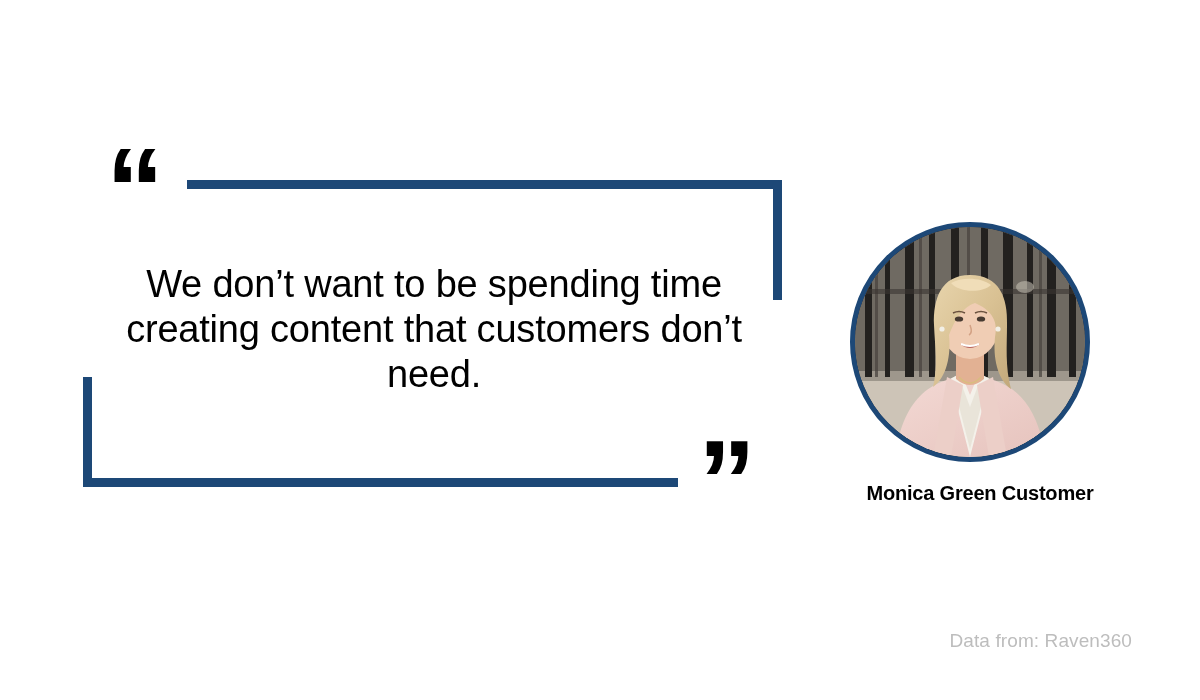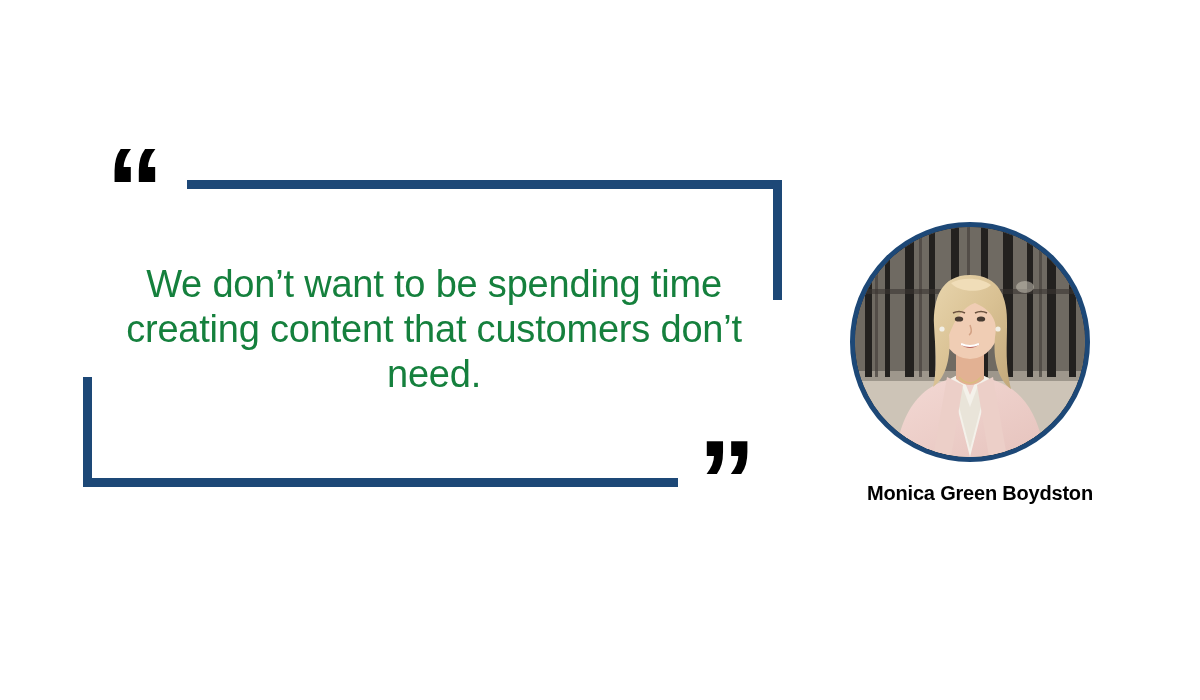--- a/index.html
+++ b/index.html
@@ -56,21 +56,21 @@
 
   
   .quote-text {
     position: absolute;
     left: 96px;
     top: 262px;
     width: 676px;
     text-align: center;
     font-size: 38px;
     line-height: 1.18;
-    color: #15803d;
+    color: #000000;
     font-weight: 400;
     letter-spacing: -0.2px;
   }
 
   
   .portrait {
     position: absolute;
     left: 850px;
     top: 222px;
     width: 230px;
@@ -205,17 +205,18 @@
 
         <circle cx="87" cy="102" r="2.6" fill="#f2efe6"></circle>
         <circle cx="143" cy="102" r="2.6" fill="#f2efe6"></circle>
 
         <path d="M104 150 Q115 162 126 150" stroke="#d9bd7f" stroke-width="1.5" fill="none"></path>
       </svg>
     </div>
   </div>
 
   <div class="attribution">
-    <span>Monica Green Boydston</span>
+    <span>Monica Green Customer</span>
   </div>
 
+  <div class="source-note">Data from: Raven360</div>
 
 </div>
 
 </body></html>

